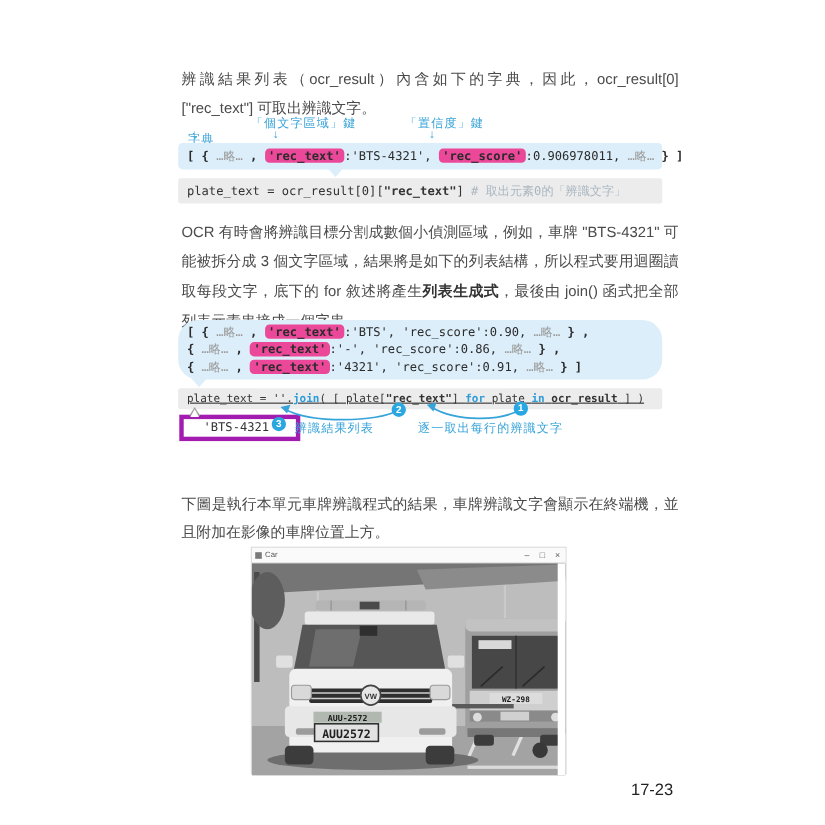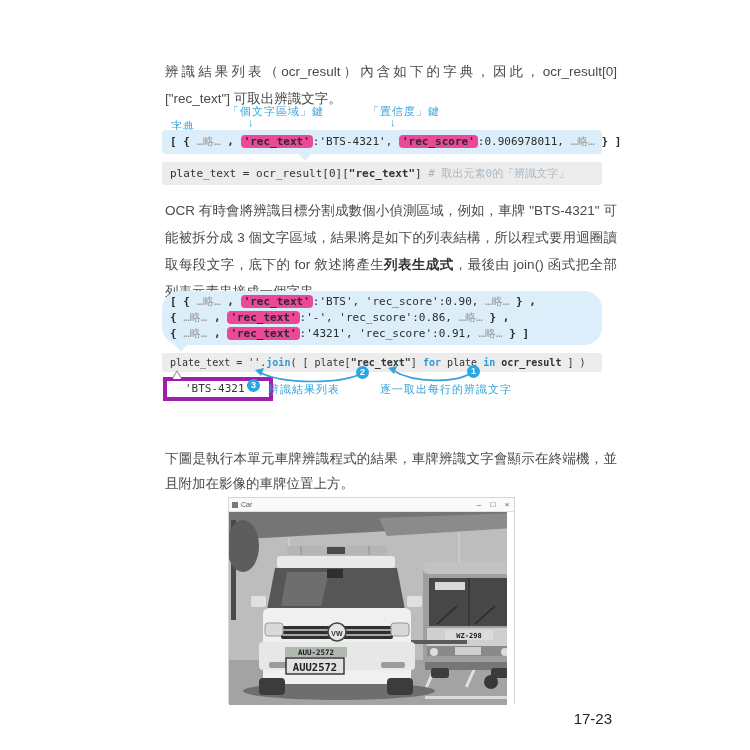--- a/index.html
+++ b/index.html
@@ -8,21 +8,21 @@
 
   .para{position:absolute;left:165px;width:452px;font-size:13.5px;line-height:27px;
         color:#4a4a4a;text-align:justify;margin:0;}
 
   .code-blue{position:absolute;left:162px;width:440px;background:#dceefa;border-radius:4px;
              font-family:"DejaVu Sans Mono",monospace;font-size:11px;color:#2b2b2b;
              box-sizing:border-box;white-space:nowrap;}
   .code-gray{position:absolute;left:162px;width:440px;background:#ececec;border-radius:2px;
              font-family:"DejaVu Sans Mono",monospace;font-size:11px;color:#333;
              box-sizing:border-box;padding:4px 8px;white-space:nowrap;}
-  .tight{font-size:10px;}
+  .tight{font-size:10px;text-decoration:underline;}
 
   .cline{line-height:16px;}
 
   .pill{background:#ec4899;border-radius:4px;padding:0 3px;font-weight:bold;}
   .dim{color:#9a9a9a;}
   .b{font-weight:bold;}
   .kw{color:#2f9bd8;font-weight:bold;}
   .cmt{color:#a9b6c0;text-align:center;}
   .bcjk{font-weight:bold;color:#333;}
 

